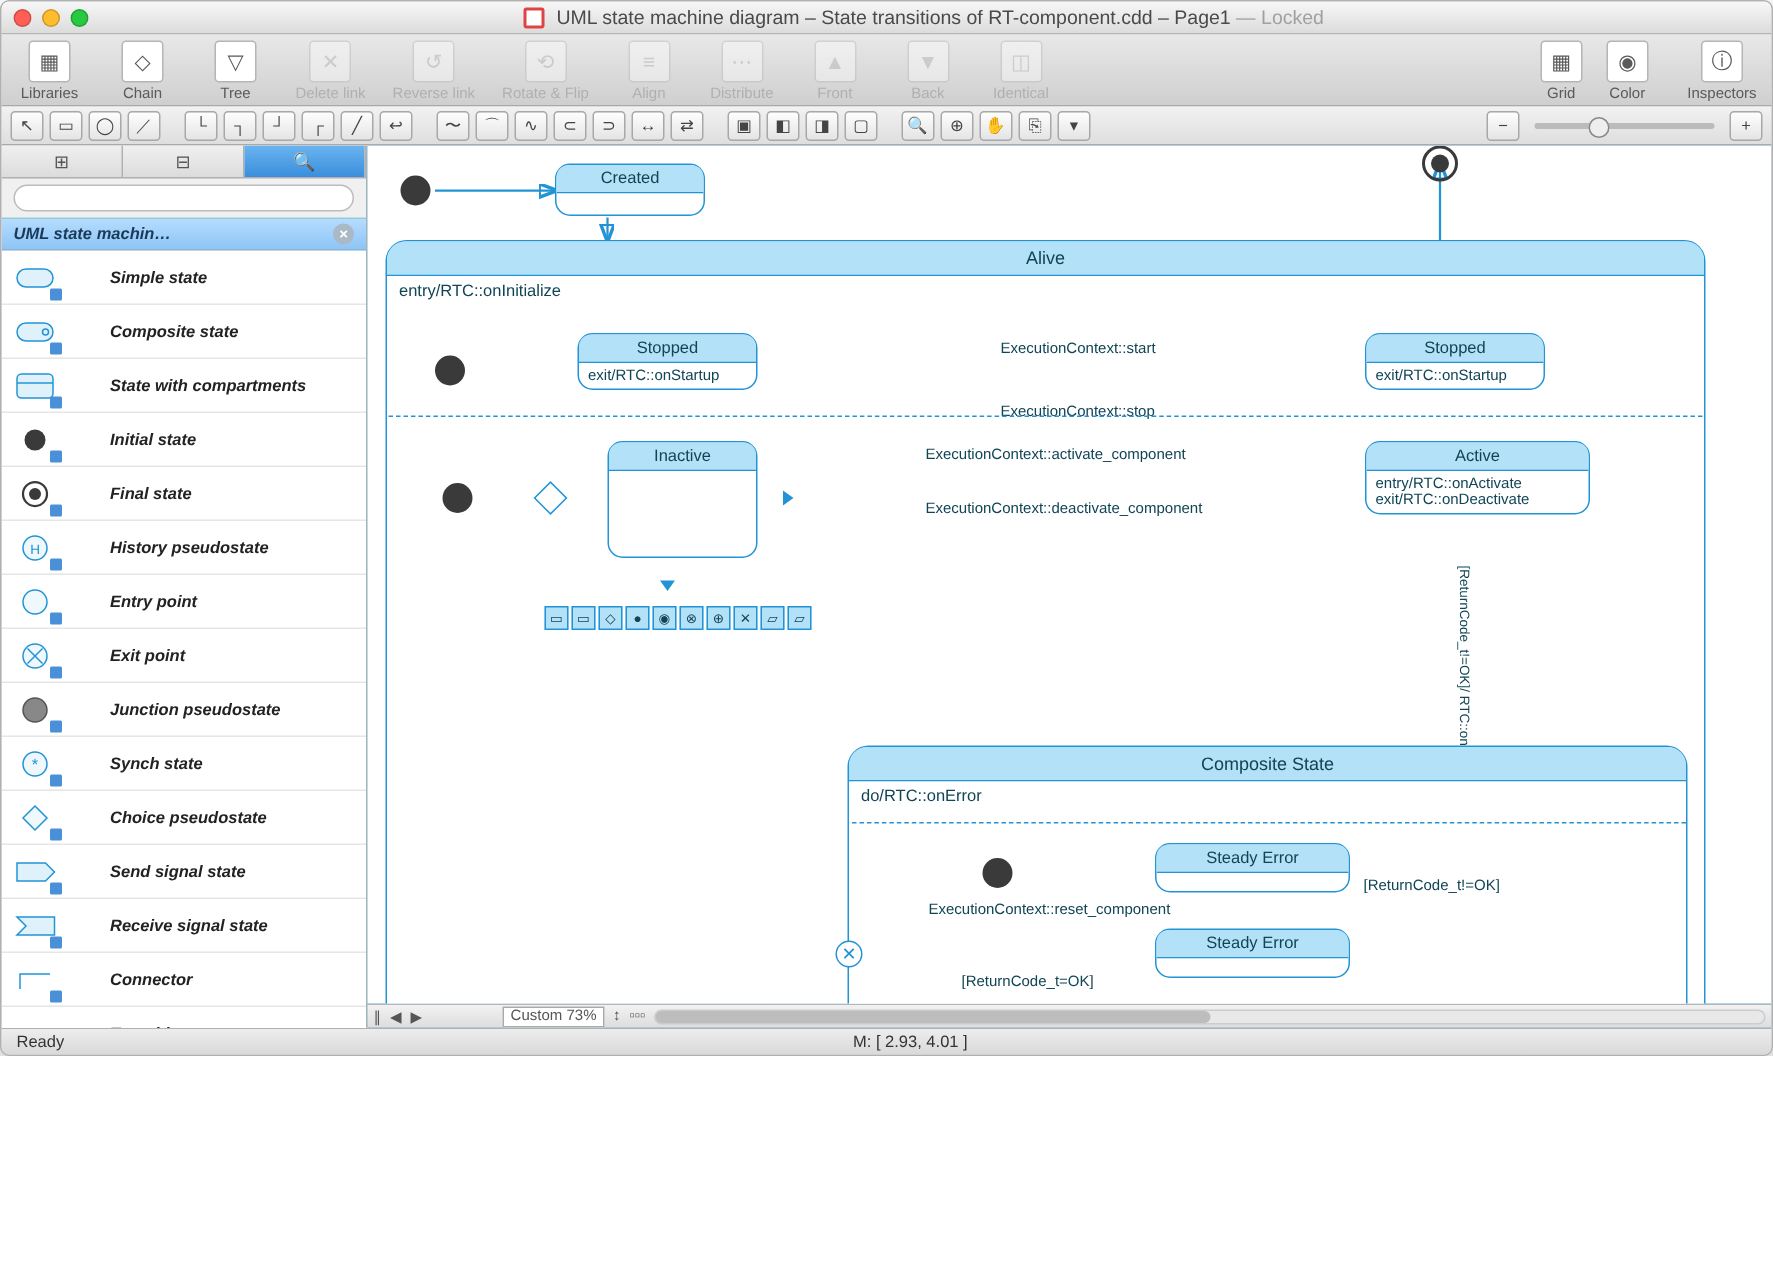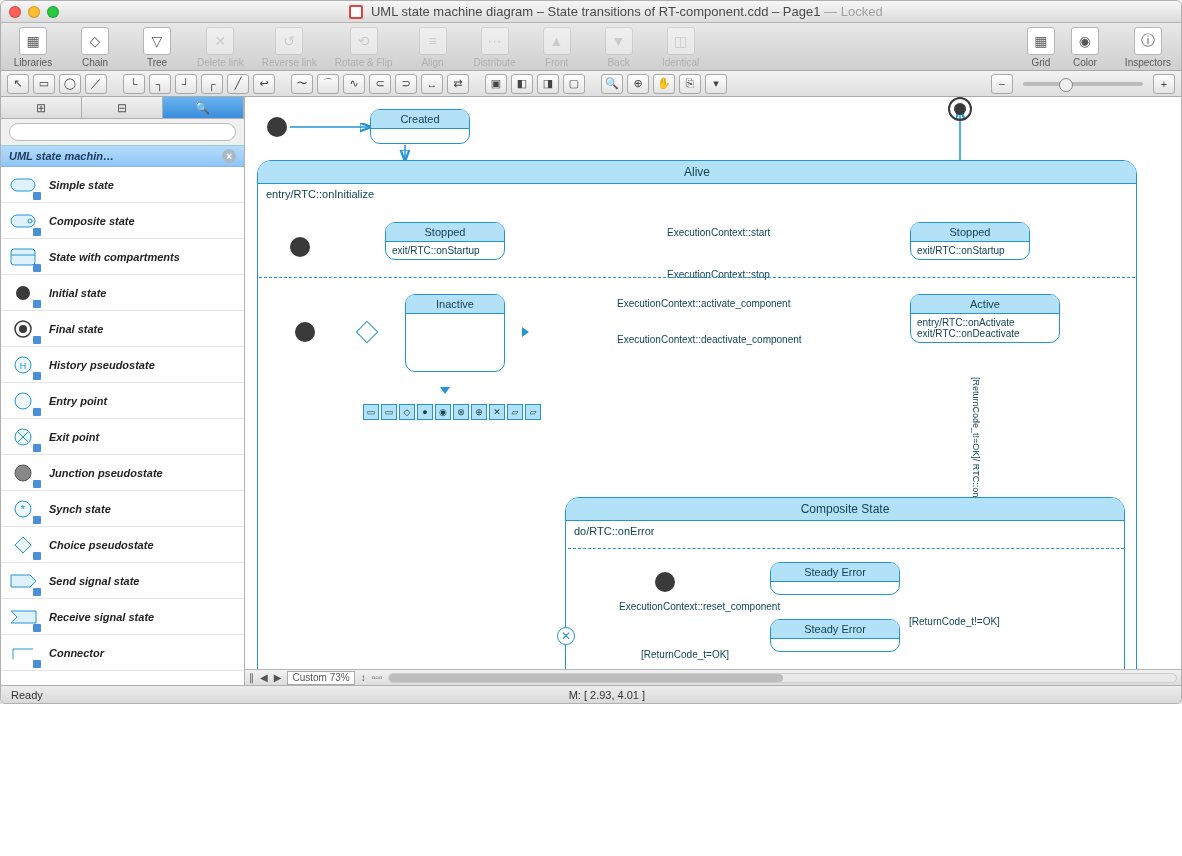--- a/index.html
+++ b/index.html
@@ -28,21 +28,21 @@
 .body { flex:1; display:flex; overflow:hidden; }
 .sidebar { width: 244px; background: #f0f0f0; border-right: 1px solid #b0b0b0; display:flex; flex-direction:column; }
 .side-tabs { height: 22px; display:flex; border-bottom:1px solid #b0b0b0; }
 .side-tab { flex:1; display:flex; align-items:center; justify-content:center; background:linear-gradient(#f0f0f0,#dcdcdc); border-right:1px solid #b0b0b0; font-size:12px; color:#555; cursor:pointer; }
 .side-tab.active { background: linear-gradient(#6ab4f0,#3a8edc); color:#fff; }
 .side-search { padding: 4px 8px; }
 .side-search input { width: 100%; height: 18px; border-radius: 10px; border: 1px solid #bbb; padding: 0 18px 0 8px; background: #fff; font-size: 11px; }
 .lib-title { background: linear-gradient(#b5dcff,#8ec5f5); padding: 3px 8px; font-size: 11px; font-weight: bold; color: #1a3a5a; border-top:1px solid #9cc; border-bottom:1px solid #8bb6da; display:flex; justify-content:space-between; align-items:center; font-style: italic; }
 .lib-close { width:14px; height:14px; border-radius:50%; background:#aab9c6; color:#fff; display:flex; align-items:center; justify-content:center; font-size:10px; cursor:pointer; }
 .shape-list { flex:1; overflow-y:auto; background:#fff; }
-.shape-item { display:flex; align-items:center; height:36px; padding: 0 6px; border-bottom:1px solid #e5e5e5; cursor:pointer; }
+.shape-item { display:flex; align-items:center; height:36px; padding: 0 6px; border-bottom:1px solid #e5e5e5; cursor:pointer;gap:24px; }
 .shape-icon { width:32px; height:26px; margin-right:10px; display:flex; align-items:center; justify-content:center; position:relative; }
 .shape-icon::after { content:""; position:absolute; bottom:-2px; right:-2px; width:8px; height:8px; background:#4a90d9; border-radius:1px; }
 .shape-icon svg { width: 30px; height: 22px; }
 .shape-label { font-style: italic; font-weight: bold; font-size: 11px; color:#222; }
 .canvas-wrap { flex:1; display:flex; flex-direction:column; background:#0ea5e9; position:relative; }
 .canvas { flex:1; position:relative; overflow:hidden; background:#fff; }
 .state { position:absolute; border:1.5px solid #2294d6; border-radius:10px; background:#fff; }
 .state-head { background:#b3e1f7; border-bottom:1.5px solid #2294d6; text-align:center; padding:3px 6px; font-size:11px; color:#145; border-radius:8px 8px 0 0; }
 .state-body { padding:3px 6px; font-size:10px; color:#145; }
 .initial { position:absolute; width:20px; height:20px; background:#3a3a3a; border-radius:50%; }
@@ -56,21 +56,21 @@
 svg.arrows line, svg.arrows path { stroke:#2294d6; stroke-width:1.5; fill:none; }
 .arrowhead { fill:#2294d6; }
 .sel-handles { position:absolute; display:flex; gap:2px; }
 .sel-handles .h { width:16px; height:16px; background:#b3e1f7; border:1px solid #2294d6; display:flex; align-items:center; justify-content:center; font-size:9px; color:#145; }
 .exit-pt { position:absolute; width:18px; height:18px; border:1.5px solid #2294d6; border-radius:50%; background:#fff; display:flex; align-items:center; justify-content:center; color:#2294d6; font-size:12px; }
 .hscroll { height:16px; background:linear-gradient(#f2f2f2,#ddd); border-top:1px solid #b5b5b5; display:flex; align-items:center; padding:0 4px; gap:6px; font-size:10px; color:#555; }
 .hscroll .track { flex:1; height:10px; background:#e8e8e8; border:1px solid #ccc; border-radius:5px; position:relative; }
 .hscroll .thumb { position:absolute; left:0; width:50%; top:0; bottom:0; background:#bdbdbd; border-radius:5px; }
 .statusbar { height:18px; background:linear-gradient(#ededed,#d9d9d9); border-top:1px solid #b0b0b0; display:flex; align-items:center; padding:0 10px; font-size:11px; color:#333; }
 .statusbar .center { flex:1; text-align:center; }
-.zoom-box { border:1px solid #aaa; background:#fff; padding:0 4px; height:14px; display:flex; align-items:center; }
+.zoom-box { border:1px solid #aaa; background:#fff; padding:0 4px; height:14px; display:flex; align-items:center;margin-left:48px; }
 .vtext { writing-mode: vertical-rl; font-size:9px; color:#145; }
 .tri { width:0;height:0;border-left:5px solid transparent;border-right:5px solid transparent;border-top:7px solid #2294d6; position:absolute;}
 .tri.r { border-top:5px solid transparent;border-bottom:5px solid transparent;border-left:7px solid #2294d6;border-right:none;}
 </style>
 </head>
 <body>
 
 <div class="window">
   <div class="titlebar">
     <div class="traffic">
@@ -527,21 +527,21 @@
         <div class="state" style="left:525px; top:465px; width:130px;">
           <div class="state-head">Steady Error</div>
           <div class="state-body" style="height:12px;"></div>
         </div>
         <div class="state" style="left:525px; top:522px; width:130px;">
           <div class="state-head">Steady Error</div>
           <div class="state-body" style="height:12px;"></div>
         </div>
         <div class="label" style="left:372px; top:504px;">ExecutionContext::reset_component</div>
         <div class="label" style="left:394px; top:552px;">[ReturnCode_t=OK]</div>
-        <div class="label" style="left:662px; top:519px;">[ReturnCode_t!=OK]</div>
+        <div class="label" style="left:662px; top:488px;">[ReturnCode_t!=OK]</div>
 
       </div>
       <div class="hscroll">
         <span>∥</span>
         <span>◀</span>
         <span>▶</span>
         <span class="zoom-box">Custom 73%</span>
         <span>↕</span>
         <span>▫▫▫</span>
         <div class="track">

